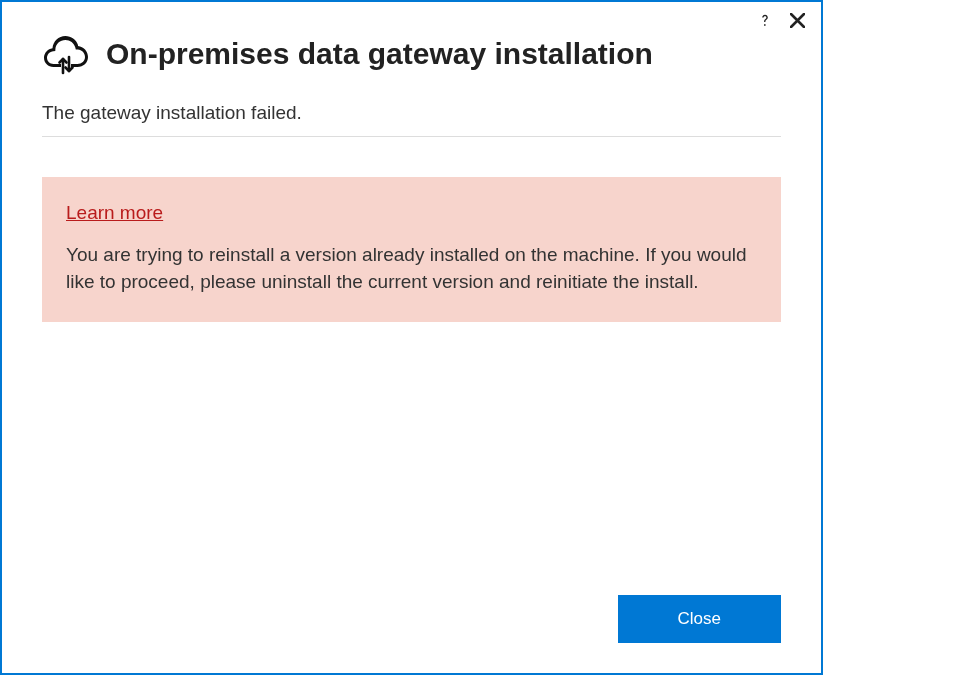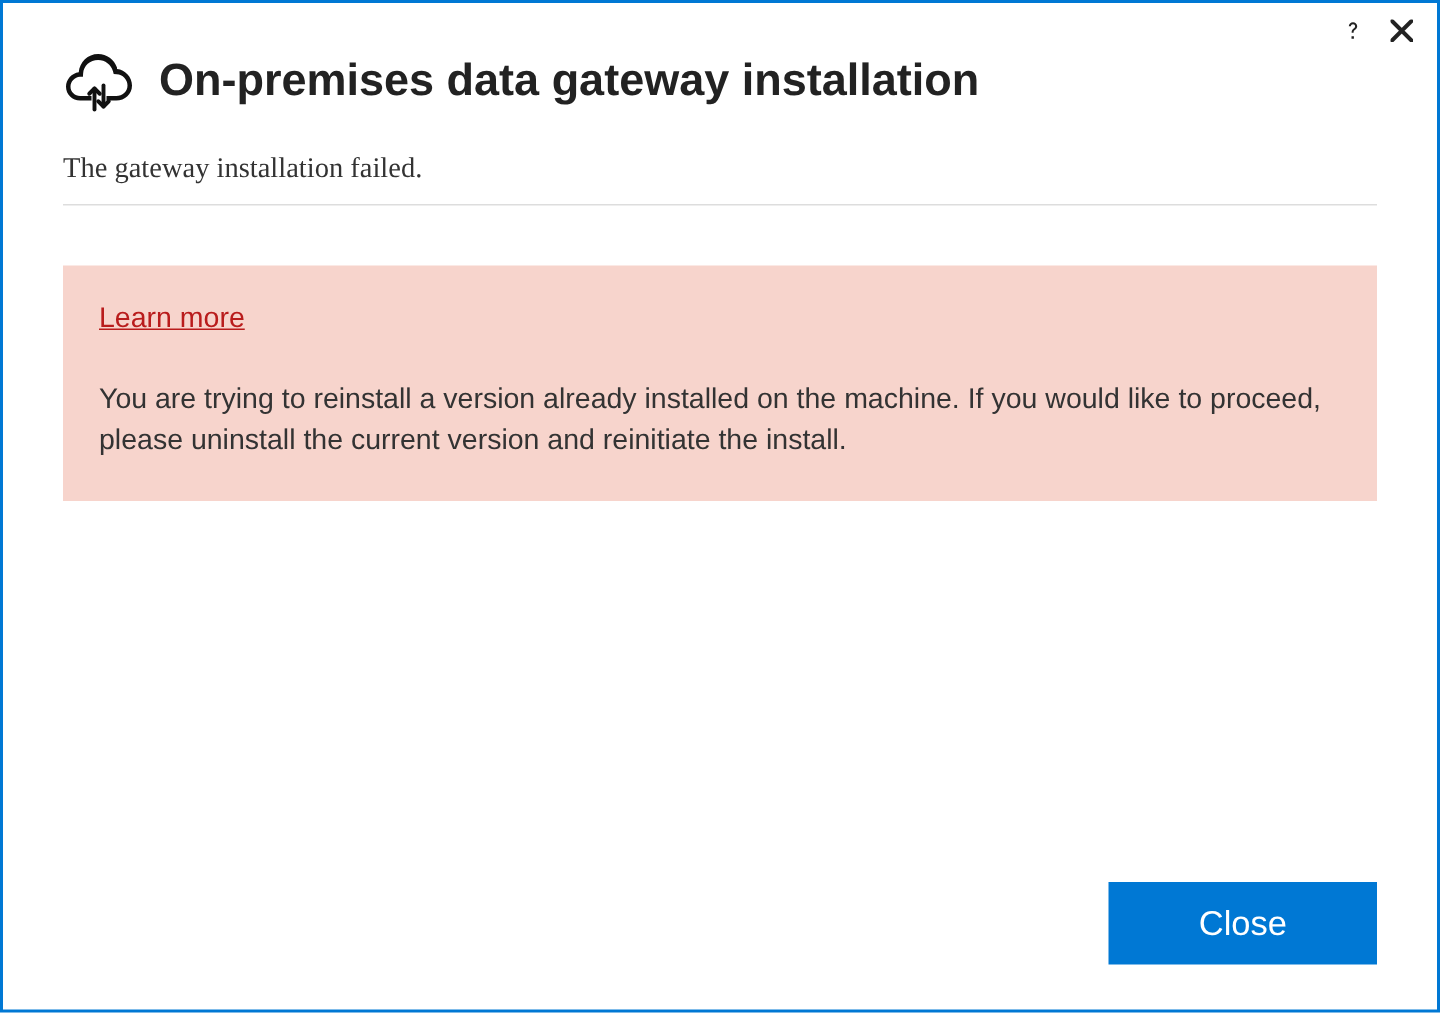--- a/index.html
+++ b/index.html
@@ -4,21 +4,21 @@
   <style>
     * { box-sizing: border-box; margin: 0; padding: 0; }
     body {
       font-family: "Segoe UI", -apple-system, sans-serif;
       background: #fff;
       width: 960px;
       height: 675px;
       overflow: hidden;
     }
     .window {
-      width: 960px;
+      width: 823px;
       height: 675px;
       border: 2px solid #0078d4;
       background: #fff;
       position: relative;
       display: flex;
       flex-direction: column;
     }
     .titlebar-controls {
       position: absolute;
       top: 10px;
@@ -48,21 +48,20 @@
       font-size: 30px;
       font-weight: 600;
       color: #222;
     }
     .status-bar {
       margin: 0 40px;
       padding: 6px 0 12px 0;
       border-bottom: 1px solid #ddd;
       font-size: 19px;
       color: #333;
-      font-family: Liberation Serif, serif;
     }
     .content {
       padding: 40px 40px 0 40px;
       flex: 1;
     }
     .error-panel {
       background: #f7d4cc;
       padding: 22px 24px 26px 24px;
       color: #333;
       font-size: 19px;
@@ -70,32 +69,32 @@
     }
     .error-panel .err-heading {
       margin-bottom: 2px;
     }
     .error-panel a {
       color: #b91c1c;
       text-decoration: underline;
       font-size: 19px;
     }
     .error-panel .err-detail {
-      margin-top: 26px;
+      margin-top: 14px;
     }
     .footer {
       padding: 0 40px 30px 40px;
       display: flex;
       justify-content: flex-end;
     }
     .btn-primary {
       background: #0078d4;
       color: #fff;
       border: none;
-      font-size: 23px;
+      font-size: 17px;
       padding: 14px 60px;
       cursor: pointer;
       font-family: inherit;
     }
     .cloud-icon svg { display:block; }
   </style>
 </head>
 <body>
 
 <div class="window">

